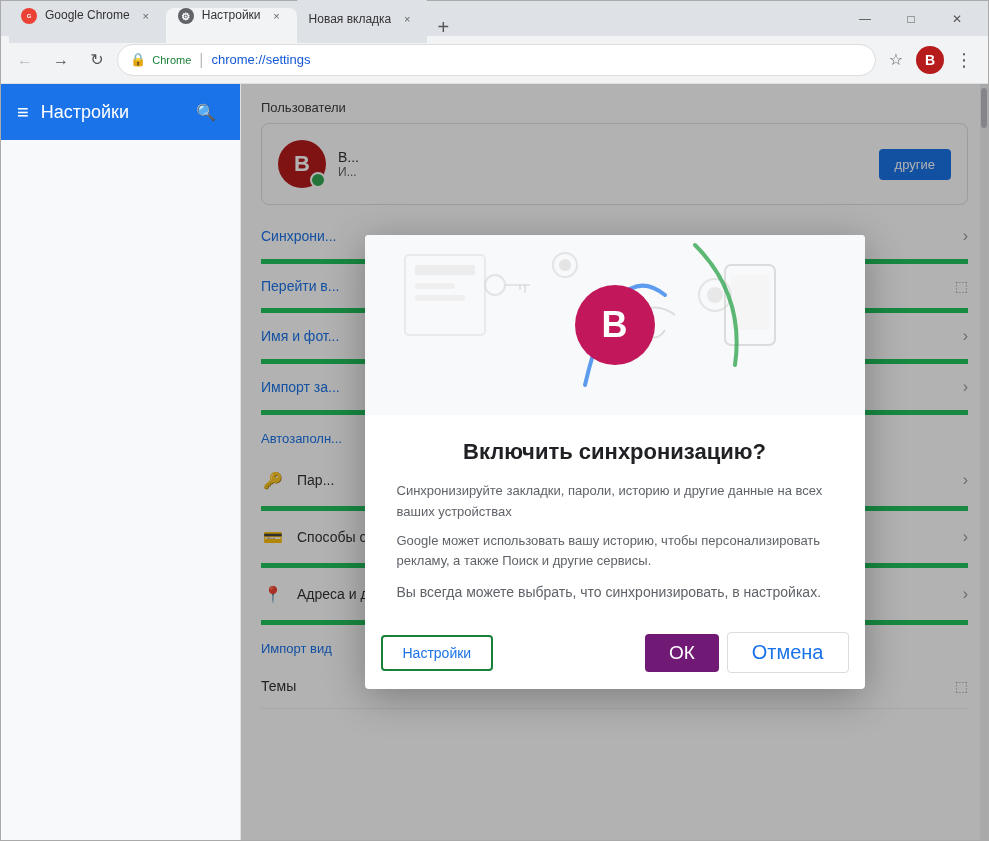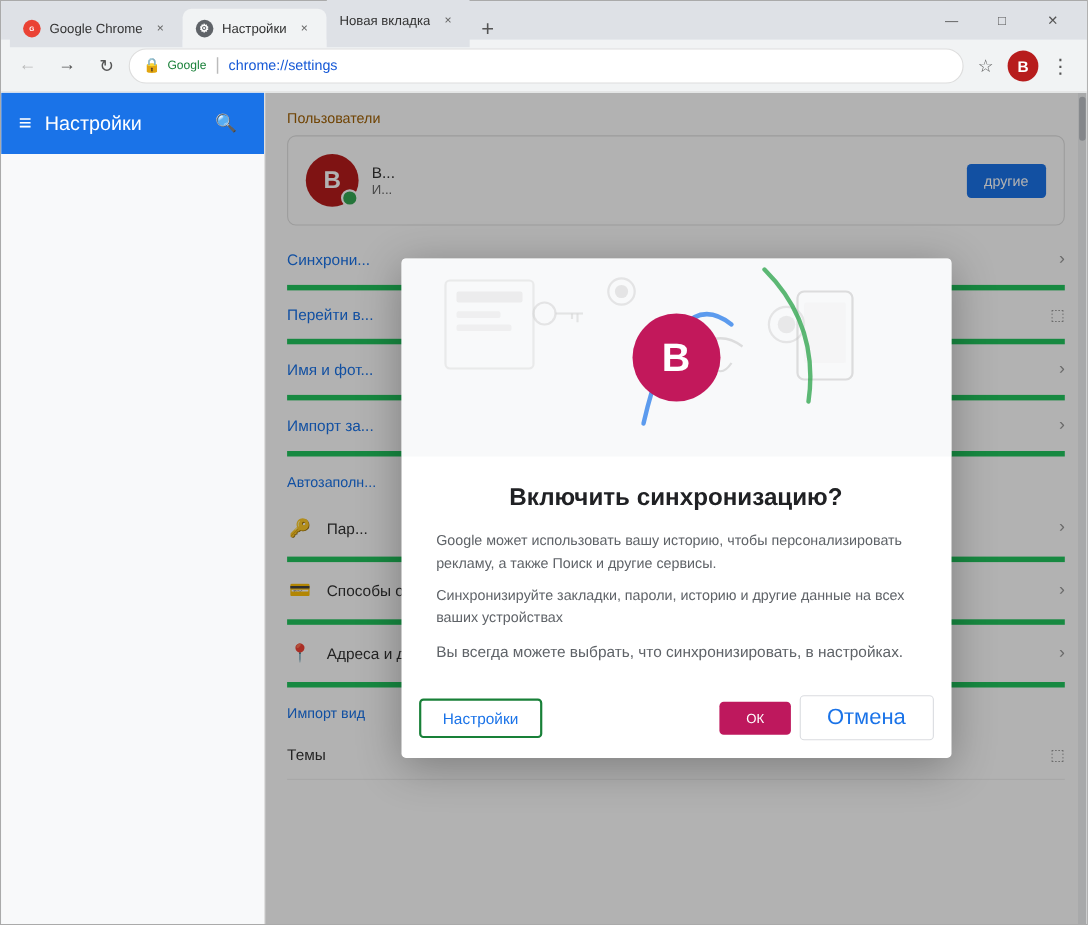--- a/index.html
+++ b/index.html
@@ -3,21 +3,21 @@
   <meta charset="utf-8">
   <style>
     * { margin: 0; padding: 0; box-sizing: border-box; }
     body { font-family: 'Segoe UI', Arial, sans-serif; background: #dee1e6; width: 989px; height: 841px; overflow: hidden; }
 
     
     .window { width: 989px; height: 841px; background: #f1f3f4; display: flex; flex-direction: column; border: 1px solid #aaa; }
 
     
     .title-bar { background: #dee1e6; height: 35px; display: flex; align-items: center; padding: 0 8px; gap: 0; position: relative; }
-    .tab { display: flex; align-items: center; height: 35px; padding: 0 12px; background: #dee1e6; border-radius: 8px 8px 0 0; gap: 8px; cursor: pointer; min-width: 120px; }
+    .tab { display: flex; align-items: flex-start; height: 35px; padding: 0 12px; background: #dee1e6; border-radius: 8px 8px 0 0; gap: 8px; cursor: pointer; min-width: 120px; }
     .tab.active { background: #f1f3f4; }
     .tab-favicon { width: 16px; height: 16px; border-radius: 50%; display: flex; align-items: center; justify-content: center; font-size: 10px; font-weight: bold; }
     .tab-favicon.google { background: #ea4335; color: white; font-size: 9px; }
     .tab-favicon.settings { background: #5f6368; color: white; font-size: 10px; }
     .tab-title { font-size: 12px; color: #333; max-width: 120px; overflow: hidden; white-space: nowrap; }
     .tab-close { width: 16px; height: 16px; border-radius: 50%; display: flex; align-items: center; justify-content: center; font-size: 11px; color: #666; cursor: pointer; margin-left: auto; }
 
     
     .toolbar { background: #f1f3f4; height: 48px; display: flex; align-items: center; padding: 0 8px; gap: 4px; border-bottom: 1px solid #e0e0e0; }
     .nav-btn { width: 32px; height: 32px; border-radius: 50%; display: flex; align-items: center; justify-content: center; cursor: pointer; color: #555; font-size: 16px; }
@@ -36,21 +36,21 @@
 
     
     .sidebar { width: 240px; background: #f8f9fa; border-right: 1px solid #e0e0e0; overflow-y: auto; flex-shrink: 0; }
     .sidebar-header { background: #1a73e8; height: 56px; display: flex; align-items: center; padding: 0 16px; gap: 12px; }
     .sidebar-menu-icon { color: white; font-size: 20px; cursor: pointer; }
     .sidebar-title { color: white; font-size: 18px; font-weight: 500; }
 
     
     .settings-main { flex: 1; overflow-y: auto; background: white; padding: 0; position: relative; }
     .settings-content { padding: 0 20px; max-width: 780px; }
-    .section-label { font-size: 13px; color: #a16207; padding: 16px 0 8px 0; font-weight: 500; }
+    .section-label { font-size: 13px; color: #404040; padding: 16px 0 8px 0; font-weight: 500; }
     .user-card { border: 1px solid #e0e0e0; border-radius: 8px; padding: 16px; margin-bottom: 8px; display: flex; align-items: center; gap: 12px; }
     .user-avatar { width: 48px; height: 48px; border-radius: 50%; background: #b71c1c; display: flex; align-items: center; justify-content: center; color: white; font-size: 22px; font-weight: bold; position: relative; }
     .user-avatar-badge { position: absolute; bottom: 0; right: 0; width: 16px; height: 16px; background: #34a853; border-radius: 50%; border: 2px solid white; }
     .user-info { flex: 1; }
     .user-name { font-size: 14px; font-weight: 500; color: #333; }
     .user-email { font-size: 12px; color: #666; }
     .confirm-btn { background: #1a73e8; color: white; border: none; border-radius: 4px; padding: 8px 16px; font-size: 13px; cursor: pointer; }
 
     .settings-row { display: flex; align-items: center; padding: 14px 0; border-bottom: 5px solid #22c55e; cursor: pointer; }
     .settings-row-text { font-size: 14px; color: #1a73e8; flex: 1; }
@@ -66,21 +66,21 @@
     .overlay { position: absolute; top: 0; left: 0; right: 0; bottom: 0; background: rgba(0,0,0,0.3); z-index: 10; display: flex; align-items: center; justify-content: center; }
     .dialog { background: white; border-radius: 4px; width: 500px; max-width: 90%; box-shadow: 0 8px 40px rgba(0,0,0,0.3); overflow: hidden; }
     .dialog-illustration { height: 180px; background: #f8f9fa; display: flex; align-items: center; justify-content: center; position: relative; overflow: hidden; }
     .dialog-body { padding: 24px 32px; }
     .dialog-title { font-size: 22px; font-weight: 700; color: #202124; text-align: center; margin-bottom: 16px; }
     .dialog-text { font-size: 13px; color: #5f6368; line-height: 1.6; margin-bottom: 8px; }
     .dialog-note { font-size: 14px; color: #5f6368; margin-top: 12px; }
     .dialog-actions { display: flex; align-items: center; padding: 8px 16px 16px 16px; gap: 8px; }
     .dialog-settings-btn { border: 2px solid #188038; color: #1a73e8; background: white; border-radius: 4px; padding: 8px 20px; font-size: 14px; cursor: pointer; font-weight: 500; }
     .dialog-spacer { flex: 1; }
-    .dialog-ok-btn { background: #be185d; color: white; border: none; border-radius: 4px; padding: 8px 24px; font-size: 12px; cursor: pointer; }
+    .dialog-ok-btn { background: #701a75; color: white; border: none; border-radius: 4px; padding: 8px 24px; font-size: 19px; cursor: pointer; }
     .dialog-cancel-btn { background: white; color: #1a73e8; border: 1px solid #dadce0; border-radius: 4px; padding: 8px 24px; font-size: 20px; cursor: pointer; }
 
     
     .illus-circle-b { width: 80px; height: 80px; border-radius: 50%; background: #c2185b; display: flex; align-items: center; justify-content: center; color: white; font-size: 36px; font-weight: bold; position: relative; z-index: 2; }
 
     
     .illus-svg { position: absolute; top: 0; left: 0; width: 100%; height: 100%; }
 
     .tab-new-btn { width: 32px; height: 32px; display: flex; align-items: center; justify-content: center; border-radius: 50%; cursor: pointer; color: #555; font-size: 20px; }
 
@@ -140,21 +140,21 @@
     </div>
   </div>
 
   <div class="toolbar">
     <div class="nav-btn disabled">←</div>
     <div class="nav-btn">→</div>
     <div class="nav-btn">↻</div>
 
     <div class="address-bar">
       <span style="color:#1a73e8; font-size:13px;">🔒</span>
-      <span class="address-secure">Google</span>
+      <span class="address-secure">Chrome</span>
       <span class="address-pipe">|</span>
       <span class="address-url">chrome://settings</span>
     </div>
 
     <div class="toolbar-right">
       <div class="star-btn">☆</div>
       <div class="avatar-btn">B</div>
       <div class="more-btn">⋮</div>
     </div>
   </div>
@@ -280,26 +280,26 @@
             </svg>
 
             <div class="illus-circle-b">
               <span>B</span>
             </div>
           </div>
 
           <div class="dialog-body">
             <div class="dialog-title">Включить синхронизацию?</div>
             <div class="dialog-text">
+              <span>Синхронизируйте закладки, пароли, историю и другие данные на всех</span><br>
+              <span>ваших устройствах</span>
+            </div>
+            <div class="dialog-text">
               <span>Google может использовать вашу историю, чтобы персонализировать</span><br>
               <span>рекламу, а также Поиск и другие сервисы.</span>
-            </div>
-            <div class="dialog-text">
-              <span>Синхронизируйте закладки, пароли, историю и другие данные на всех</span><br>
-              <span>ваших устройствах</span>
             </div>
             <div class="dialog-note">Вы всегда можете выбрать, что синхронизировать, в настройках.</div>
           </div>
 
           <div class="dialog-actions">
             <button class="dialog-settings-btn">Настройки</button>
             <div class="dialog-spacer"></div>
             <button class="dialog-ok-btn">ОК</button>
             <button class="dialog-cancel-btn">Отмена</button>
           </div>

